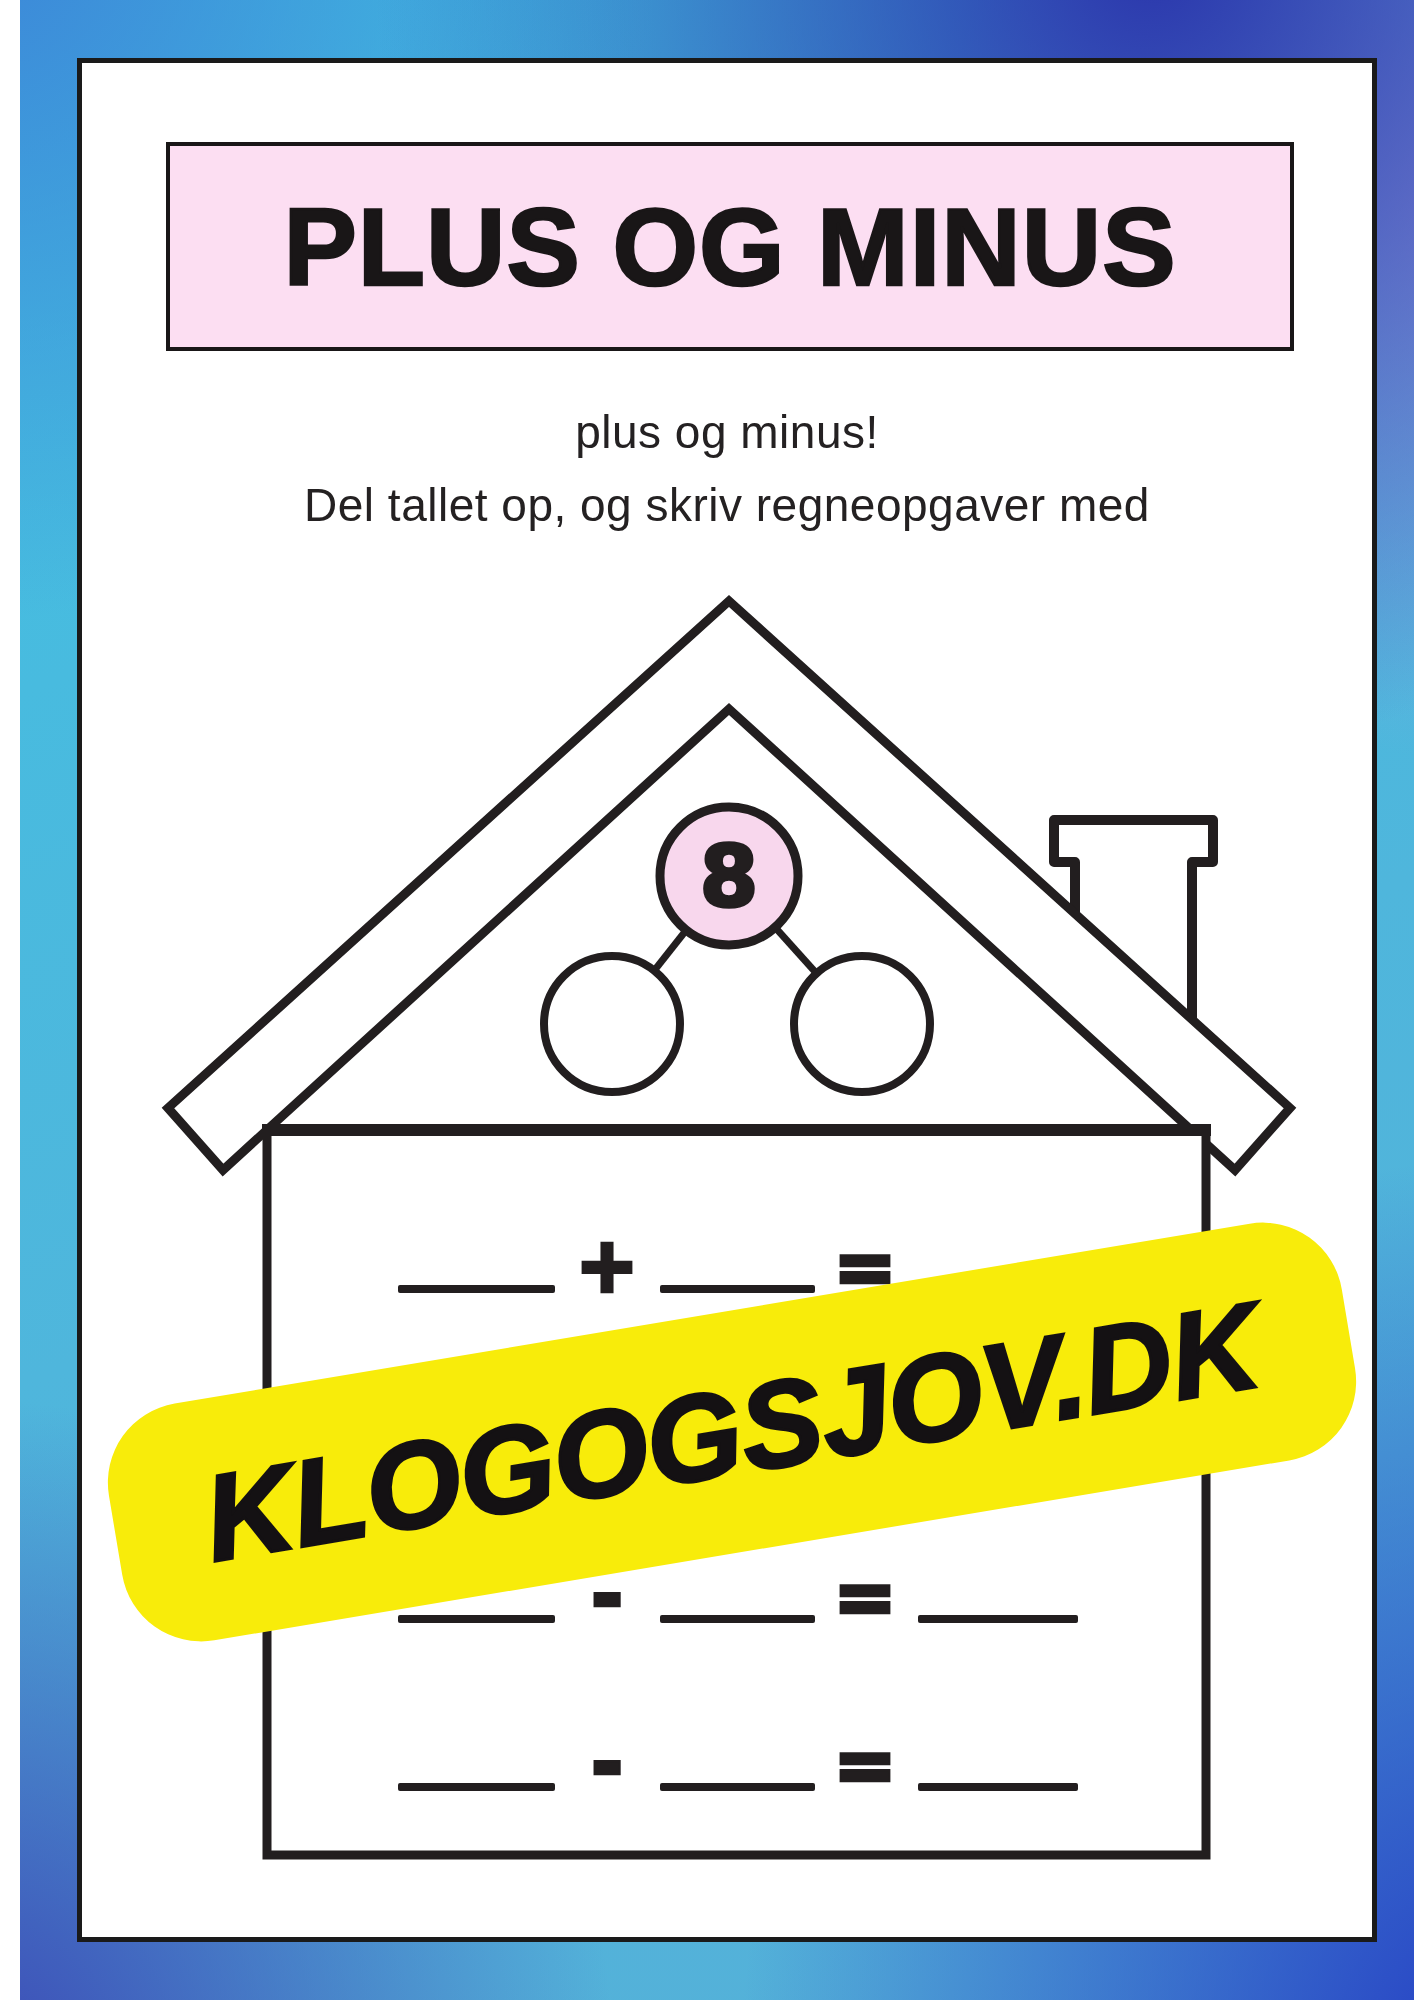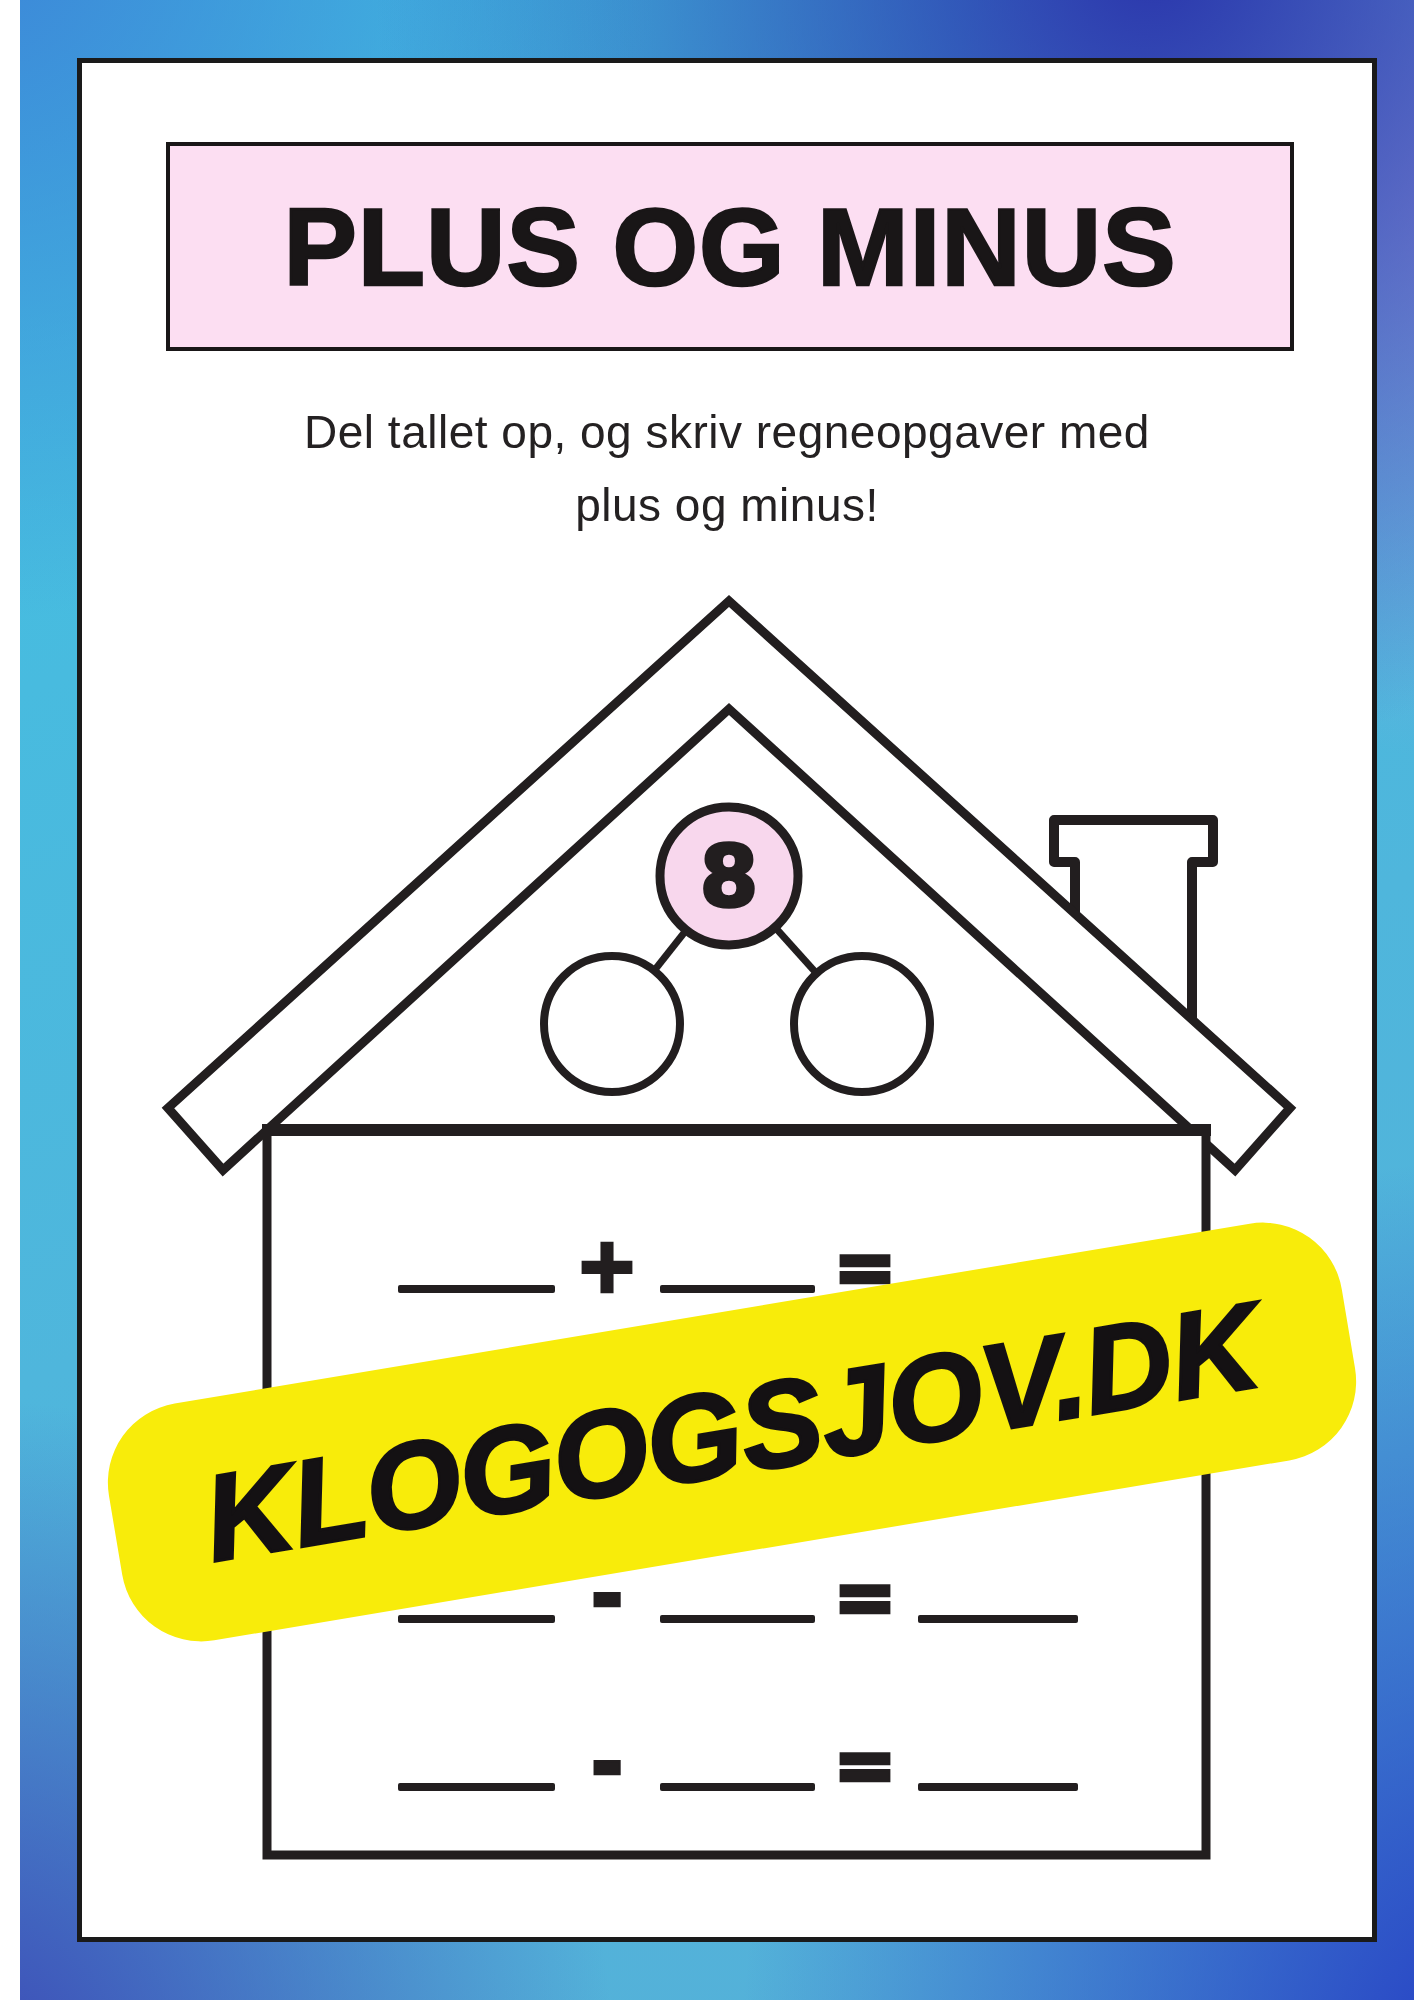--- a/index.html
+++ b/index.html
@@ -75,22 +75,22 @@
 
 <div class="canvas">
 
   <div class="sheet"></div>
 
   <div class="title-box">
     <span class="title-text">PLUS OG MINUS</span>
   </div>
 
   <div class="instructions">
+    <div>plus og minus!</div>
     <div>Del tallet op, og skriv regneopgaver med</div>
-    <div>plus og minus!</div>
   </div>
 
   <svg class="house-svg" viewBox="0 0 1414 2000" xmlns="http://www.w3.org/2000/svg">
 
     <path d="M1055,975 L1055,862 L1034,862 L1034,820 L1193,820 L1193,862 L1172,862 L1172,1040 Z" fill="#ffffff" stroke="#221e1f" stroke-width="10" stroke-linejoin="round"></path>
 
     <path d="M148,1108 L709,601 L1270,1108 L1215,1170 L709,709 L203,1170 Z" fill="#ffffff" stroke="#221e1f" stroke-width="9" stroke-linejoin="miter"></path>
 
     <rect x="247" y="1130" width="939" height="725" fill="#ffffff" stroke="#221e1f" stroke-width="9"></rect>
     <line x1="242" y1="1130" x2="1191" y2="1130" stroke="#221e1f" stroke-width="12"></line>

